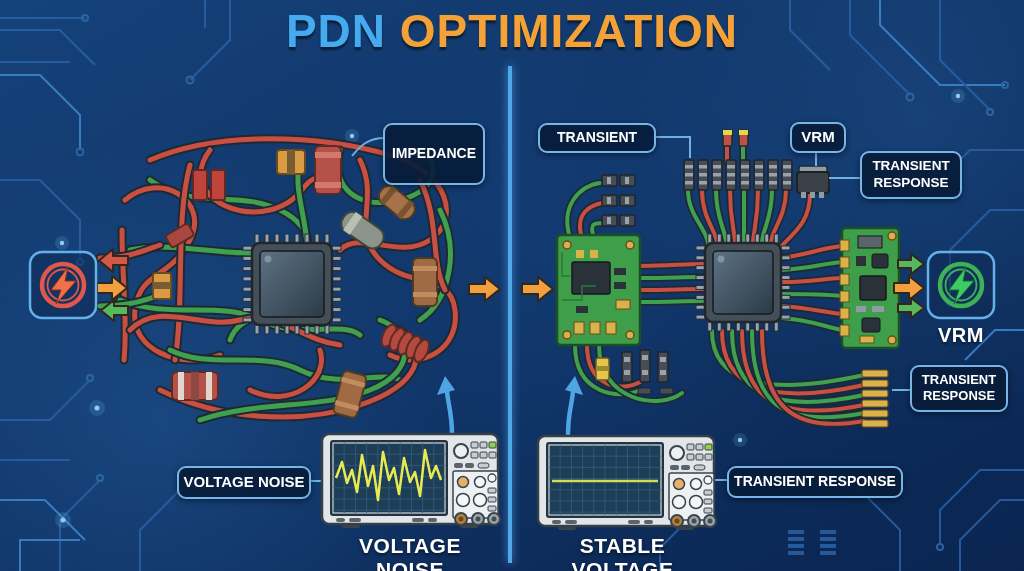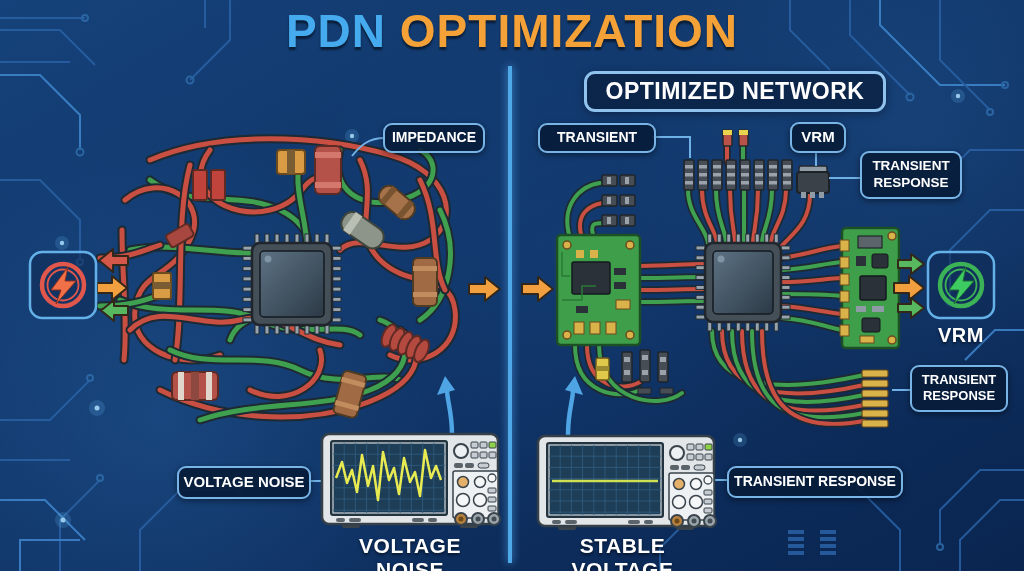--- a/index.html
+++ b/index.html
@@ -593,23 +593,22 @@
 </svg>
 
 <div class="divider"></div>
 
 <div class="title">
   <span class="t-blue">PDN</span>
   <span> </span>
   <span class="t-orange">OPTIMIZATION</span>
 </div>
 
-<div class="hdr" style="left:584px;top:71px;width:296px;">OPTIMIZED NETWORK</div>
-
-<div class="lbl" style="left:383px;top:123px;width:98px;font-size:14px;padding:4px 0;">IMPEDANCE</div>
+
+<div class="lbl" style="left:383px;top:123px;width:98px;font-size:14px;padding:20px 0;">IMPEDANCE</div>
 <div class="lbl" style="left:538px;top:123px;width:114px;font-size:14px;padding:4px 0;">TRANSIENT</div>
 <div class="lbl" style="left:790px;top:122px;width:52px;font-size:15px;padding:4px 0;">VRM</div>
 <div class="lbl" style="left:860px;top:151px;width:102px;font-size:13.5px;padding:5px 6px;box-sizing:border-box;">TRANSIENT RESPONSE</div>
 <div class="lbl" style="left:910px;top:365px;width:98px;font-size:13px;padding:5px 6px;box-sizing:border-box;">TRANSIENT RESPONSE</div>
 <div class="lbl" style="left:727px;top:466px;width:172px;font-size:14px;padding:5px 0;">TRANSIENT RESPONSE</div>
 <div class="lbl" style="left:177px;top:466px;width:130px;font-size:15px;padding:5px 0;">VOLTAGE NOISE</div>
 
 <div class="cap" style="left:330px;top:534px;width:160px;">VOLTAGE NOISE</div>
 <div class="cap" style="left:540px;top:534px;width:165px;">STABLE VOLTAGE</div>
 <div class="cap" style="left:928px;top:324px;width:66px;font-size:20px;">VRM</div>

